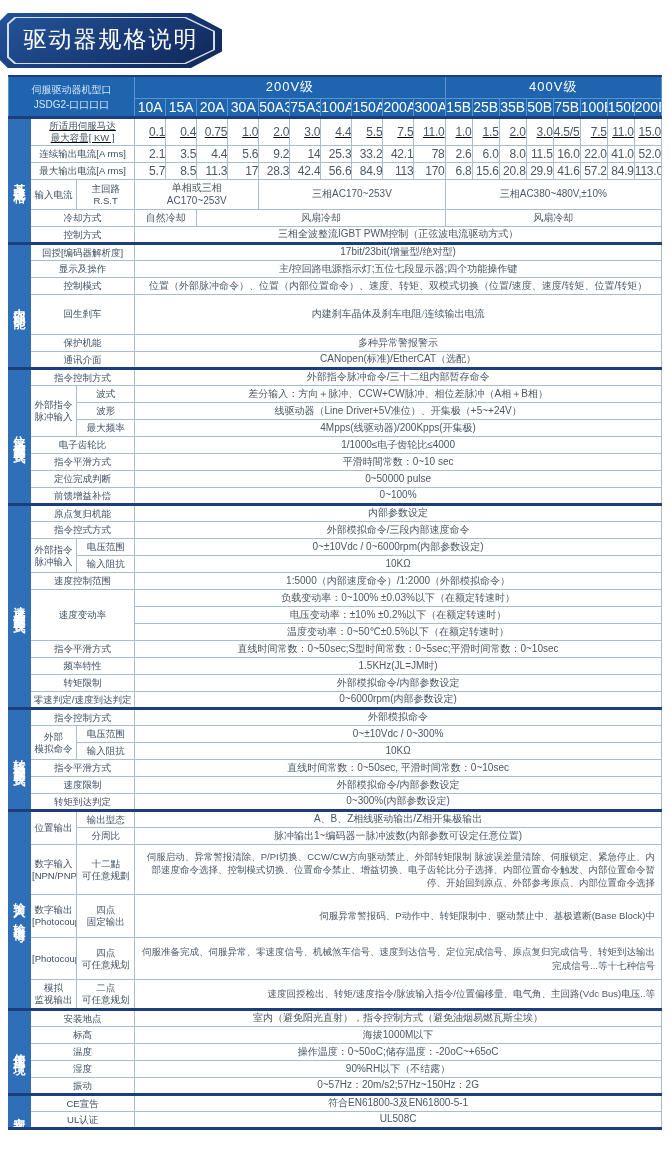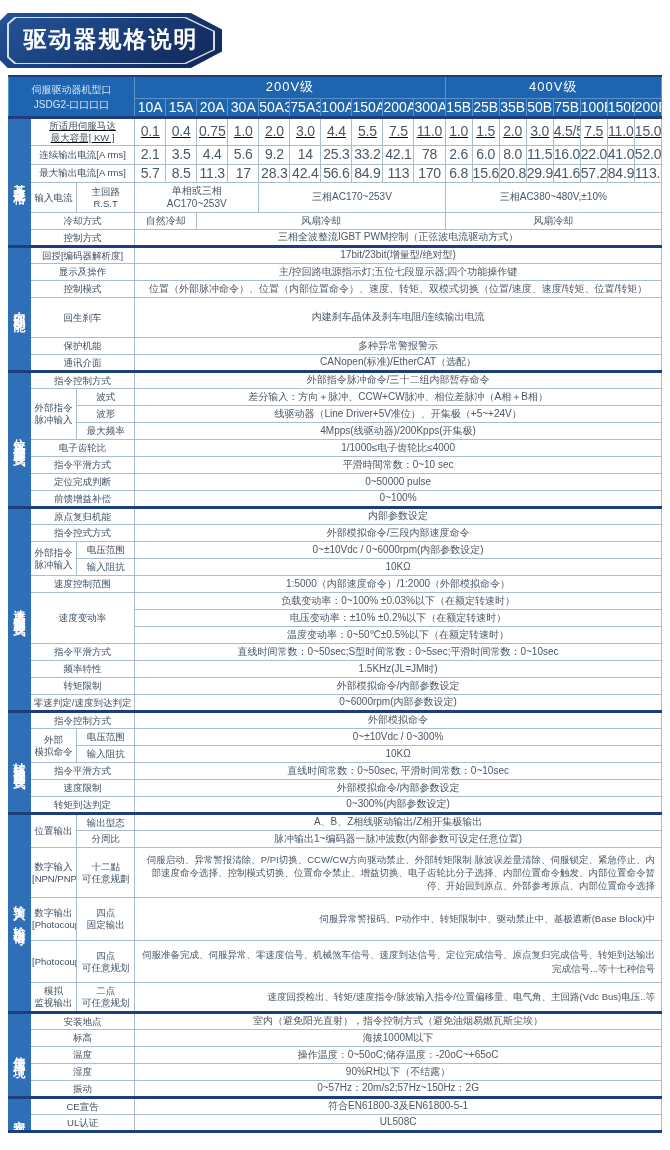--- a/index.html
+++ b/index.html
@@ -14,37 +14,37 @@
     font-family:"Liberation Sans","DejaVu Sans",sans-serif;
   }
   
   .banner{position:relative;width:222px;height:55px;margin:13px 0 7px 0;}
   .banner .l1,.banner .l2,.banner .l3{position:absolute;
     clip-path:polygon(0 14%,3.5% 0,86% 0,100% 30%,100% 70%,86% 100%,3.5% 100%,0 86%);}
   .banner .l1{inset:0;background:linear-gradient(150deg,var(--banner-navy) 0%,var(--banner-navy-dark) 85%);}
   .banner .l2{inset:4px 7px;background:#e8eef8;opacity:.9;}
   .banner .l3{inset:5px 9px;background:linear-gradient(150deg,var(--banner-navy) 0%,var(--banner-navy-dark) 90%);}
   .banner-text{position:absolute;inset:0;display:flex;align-items:center;justify-content:center;
-    color:#fff;font-size:23px;font-weight:bold;letter-spacing:2px;padding-bottom:2px;}
+    color:#fff;font-size:23px;font-weight:normal;letter-spacing:2px;padding-bottom:2px;}
   
   table{border-collapse:collapse;table-layout:fixed;width:654px;margin-left:8px;
     border-top:2px solid var(--divider-navy);border-bottom:3px solid var(--divider-navy);
     border-left:1px solid var(--grid-line);border-right:1px solid var(--grid-line);}
   td{border:1px solid var(--grid-line);white-space:pre-line;text-align:center;vertical-align:middle;
     padding:0 2px;color:var(--body-text);font-size:10px;line-height:1.25;overflow:hidden;}
   tr{height:17px;}
   tr.h18{height:18px;} tr.h22{height:22px;} tr.h28{height:28px;text-decoration:underline;} tr.h30{height:30px;}
-  tr.h40{height:40px;} tr.h42{height:42px;} tr.h43{height:43px;} tr.h50{height:50px;}
+  tr.h40{height:40px;font-family:Liberation Serif, serif;} tr.h42{height:42px;} tr.h43{height:43px;} tr.h50{height:50px;}
   thead td{background:var(--header-blue);color:var(--header-text);border-color:#5b93cc;}
   thead{border-bottom:2px solid var(--divider-navy);}
   td.c-corner{color:var(--corner-text);font-size:10px;line-height:1.5;margin-top:43px;}
   td.c-volt{font-size:13px;letter-spacing:1px;}
   td.c-model{font-size:14px;padding:0;}
   td.c-label,td.c-sub{color:var(--label-text);font-size:9.5px;padding:0 1px;}
-  td.c-val{font-size:14px;padding:0;letter-spacing:-0.2px;}
+  td.c-val{font-size:12px;padding:0;letter-spacing:-0.2px;text-align:right;}
   td.c-text{font-size:10px;}
   td.c-left{text-align:right;padding:2px 6px;font-size:9.5px;line-height:1.4;}
   tbody{border-top:3px solid var(--divider-navy);}
   td.strip{background:var(--strip-blue);border-color:var(--strip-blue);padding:0;}
   td.strip span{display:inline-block;writing-mode:vertical-rl;text-orientation:upright;
     color:#fff;font-size:12px;font-weight:bold;letter-spacing:3px;line-height:1;}
 </style>
 </head>
 <body>
 

